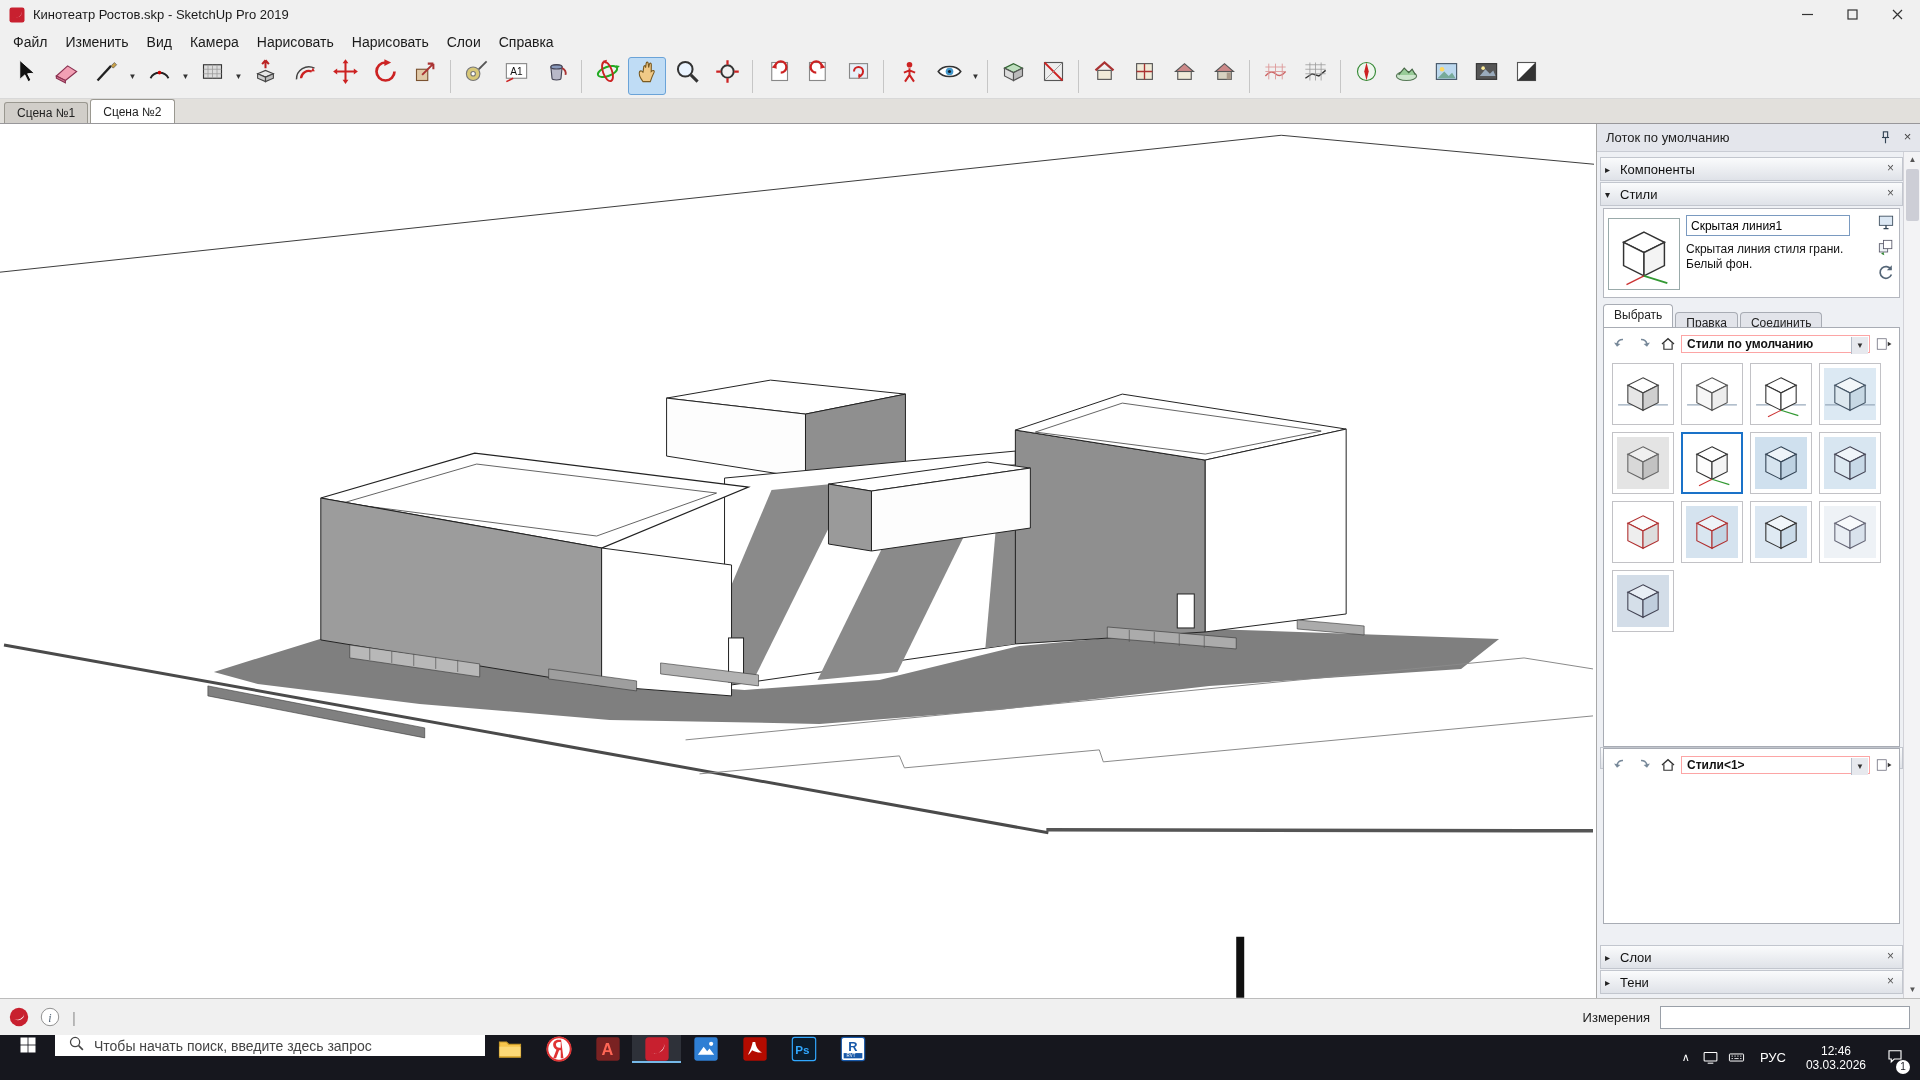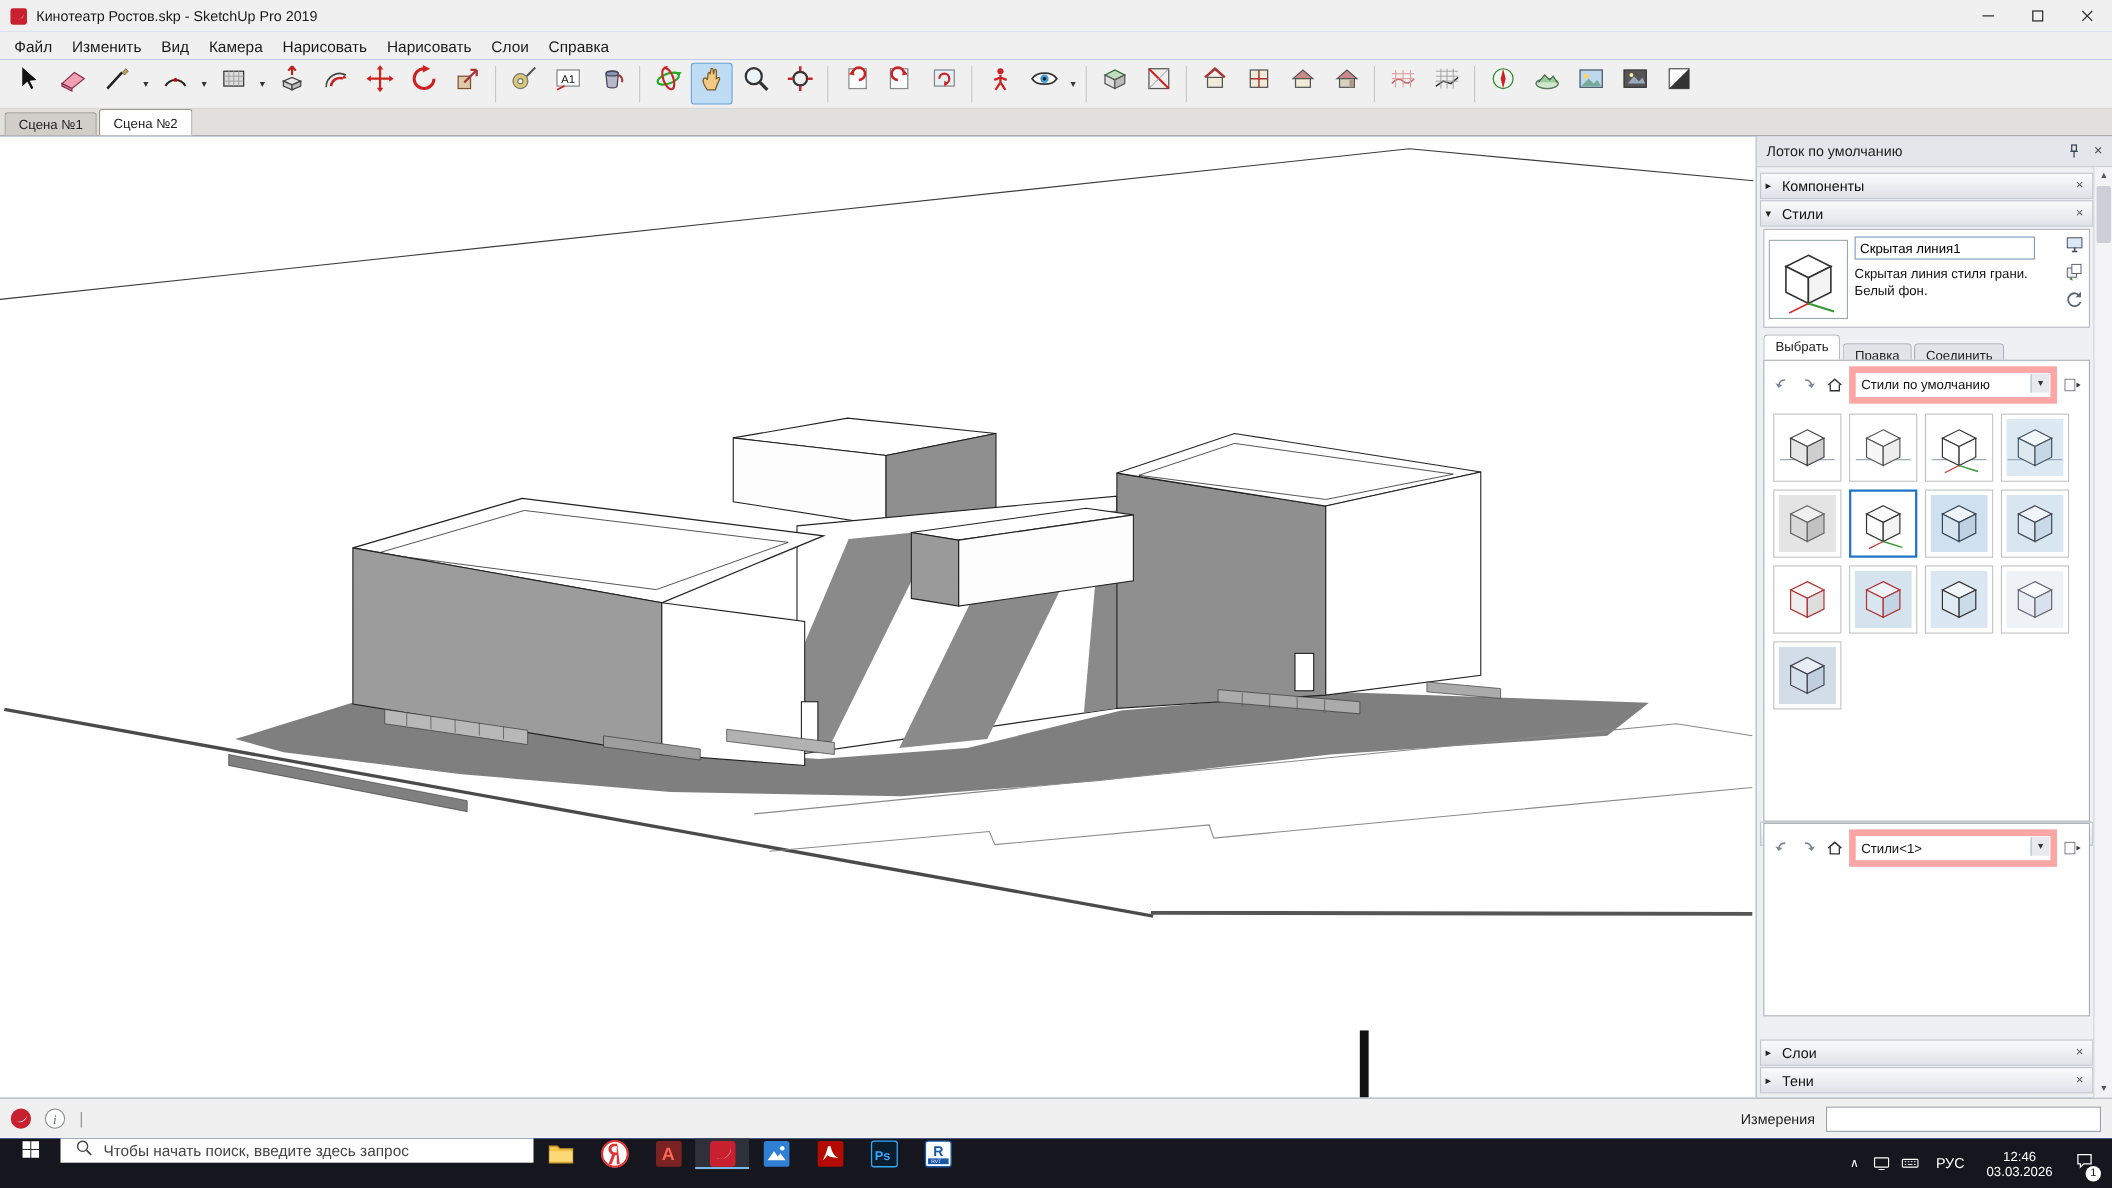--- a/index.html
+++ b/index.html
@@ -51,21 +51,21 @@
   .prev-icons { position:absolute; right:1px; top:3px; width:24px; display:flex; flex-direction:column; gap:5px; align-items:center; }
   .prev-icons .p-ic { width:20px; height:20px; }
   .prev-icons svg { width:20px; height:20px; }
   .styles-tabs { position:absolute; top:180px; left:6px; height:24px; display:flex; align-items:flex-end; }
   .stab { padding:0 10px; font-size:12px; height:16px; line-height:21px; color:#222; background:#e2e4ea; border:1px solid #a8acb4; border-bottom:none; border-radius:4px 4px 0 0; margin-right:2px; }
   .stab.active { background:#fff; height:24px; }
   .styles-content { position:absolute; top:203px; left:6px; width:297px; height:420px; background:#fff; border:1px solid #a8acb4; }
   .nav-row { display:flex; align-items:center; gap:3px; padding:5px 5px 0 5px; }
   .nav-btn { width:21px; height:21px; display:flex; align-items:center; justify-content:center; }
   .nav-btn svg { width:18px; height:18px; }
-  .dd-select { flex:1; height:34px; border:6px solid #fca5a5; background:#fff; display:flex; align-items:center; font-size:12px; padding-left:5px; color:#111; position:relative; }
+  .dd-select { flex:1; height:18px; border:1px solid #fca5a5; background:#fff; display:flex; align-items:center; font-size:12px; padding-left:5px; color:#111; position:relative;font-weight:bold; }
   .dd-select .dd-arrow { position:absolute; right:1px; top:1px; width:17px; height:17px; background:#e7e9ee; border-left:1px solid #b5bcc8; text-align:center; font-size:8px; line-height:17px; color:#333; }
   .thumb-grid { display:grid; grid-template-columns:repeat(4,62px); gap:7px; padding:9px 0 0 8px; }
   .sthumb { width:62px; height:62px; border:1px solid #c2c2c6; background:#fff; display:flex; align-items:center; justify-content:center; }
   .sthumb.selected { border:2px solid #1a72c8; }
   .secondary-hdr { position:absolute; top:623px; left:3px; width:303px; height:22px; background:linear-gradient(#fafbfc,#dfe2e8); border:1px solid #c2c6ce; display:flex; align-items:center; padding-left:7px; color:#111; }
   .secondary-content { position:absolute; top:624px; left:6px; width:297px; height:176px; background:#fff; border:1px solid #a8acb4; }
   .tray-scroll { position:absolute; top:28px; right:0; width:17px; height:846px; background:#f3f3f5; border-left:1px solid #d2d2d8; }
   .scr-btn { width:17px; height:16px; text-align:center; font-size:8px; color:#555; line-height:16px; }
   .scr-btn.down { position:absolute; bottom:0; }
   .scr-thumb { position:absolute; top:17px; left:2px; width:13px; height:52px; background:#cdced6; border-radius:2px; }

